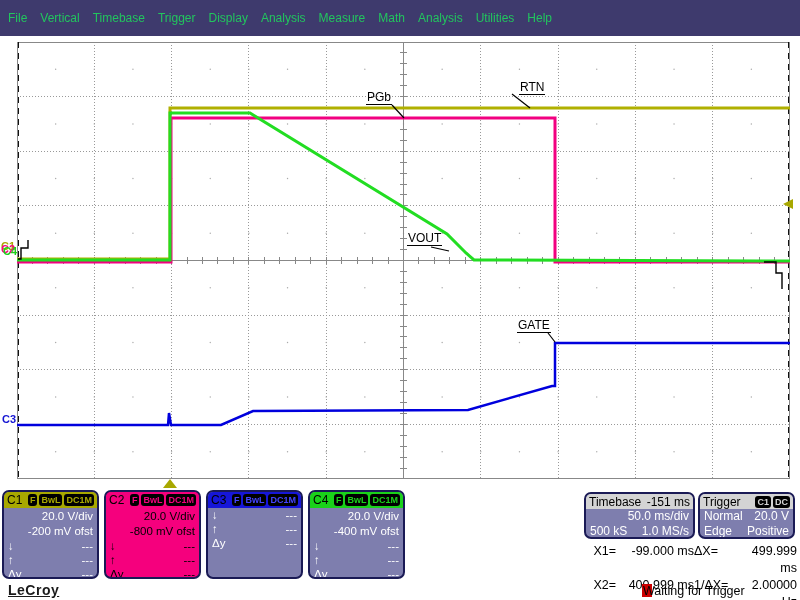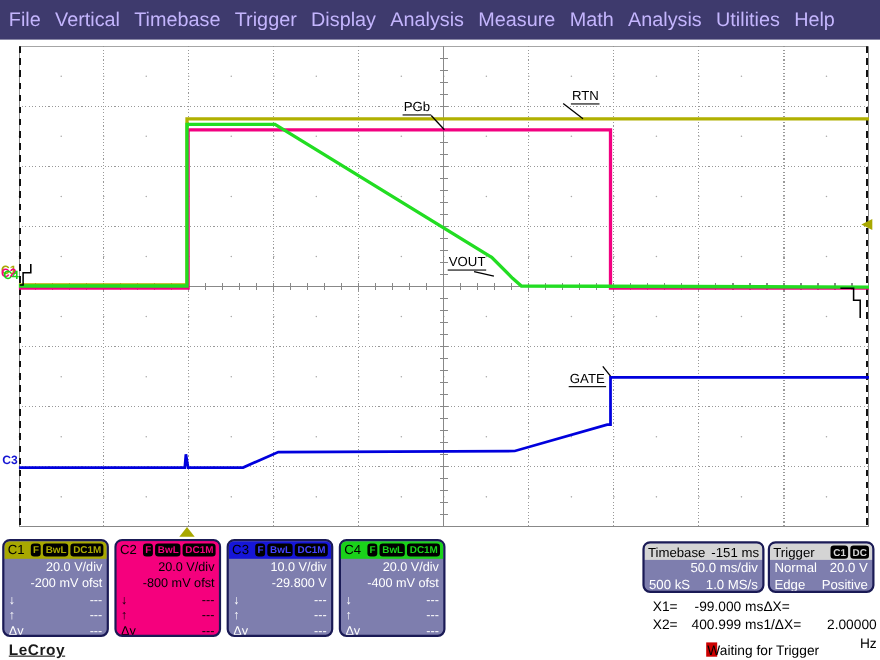--- a/index.html
+++ b/index.html
@@ -1,21 +1,21 @@
 <!DOCTYPE html>
 <html><head>
 <meta charset="utf-8">
 <style>
   html,body{margin:0;padding:0;}
   body{width:800px;height:600px;position:relative;background:#ffffff;
        font-family:"Liberation Sans",sans-serif;overflow:hidden;}
   
   .menubar{position:absolute;left:0;top:0;width:800px;height:36px;background:#3e3a6d;
            display:flex;align-items:center;gap:13px;padding-left:8px;box-sizing:border-box;}
-  .menubar span{color:#c4b5fd;font-size:18px;white-space:nowrap;cursor:default;}
+  .menubar span{color:#22c55e;font-size:12px;white-space:nowrap;cursor:default;}
   
   #grid{position:absolute;left:17px;top:42px;width:773px;height:437px;}
   #grid svg{position:absolute;left:0;top:0;}
   .trace-label{position:absolute;font-size:12px;color:#000;border-bottom:1px solid #000;
                line-height:13px;padding:0 1px;}
   .edge-marker{position:absolute;font-size:11px;font-weight:bold;line-height:11px;}
   .trig-time{position:absolute;width:0;height:0;border-left:7px solid transparent;
              border-right:7px solid transparent;border-bottom:9px solid #a8a800;}
   .trig-level{position:absolute;width:0;height:0;border-top:5px solid transparent;
               border-bottom:5px solid transparent;border-right:10px solid #a8a800;}
@@ -355,21 +355,21 @@
       <polyline points="375,63 387,76" fill="none" stroke="#000" stroke-width="1.2"></polyline>
       <polyline points="495,52 513,66" fill="none" stroke="#000" stroke-width="1.2"></polyline>
       <polyline points="414,205 432,209" fill="none" stroke="#000" stroke-width="1.2"></polyline>
       <polyline points="531,291 538,300" fill="none" stroke="#000" stroke-width="1.2"></polyline>
       <path d="M11,198 L11,206 L4,206 L4,217 L1,217" fill="none" stroke="#000" stroke-width="1.4"></path>
       <path d="M747,220 L759,220 L759,231 L765,231 L765,247" fill="none" stroke="#000" stroke-width="1.4"></path>
     </svg>
     <div class="trace-label" style="left: 349px; top: 49px;">PGb</div>
     <div class="trace-label" style="left: 470px; top: 39px; margin-left: 32px;">RTN</div>
     <div class="trace-label" style="left: 390px; top: 190px;">VOUT</div>
-    <div class="trace-label" style="left: 500px; top: 277px; margin-top: 19px;">GATE</div>
+    <div class="trace-label" style="left: 500px; top: 277px;">GATE</div>
   </div>
 
 <div class="infobox" style="left:584px;width:111px;">
   <div class="ihdr">
     <span>Timebase</span>
     <span>-151 ms</span>
   </div>
   <div class="irow">
       <span></span>
       <span>50.0 ms/div</span>
@@ -396,20 +396,21 @@
       <span>Edge</span>
                     <span>Positive</span>
     </div>
 </div>
 
 <div class="cursor-readout">
   <div class="cr-row">
     <span class="cr-l1">X1=</span>
     <span class="cr-v1">-99.000 ms</span>
     <span class="cr-l2">ΔX=</span>
+    <span class="cr-v2">499.999 ms</span>
   </div>
   <div class="cr-row">
     <span class="cr-l1">X2=</span>
     <span class="cr-v1">400.999 ms</span>
     <span class="cr-l2">1/ΔX=</span>
     <span class="cr-v2">2.00000 Hz</span>
   </div>
 </div>
 
 <div class="logo">LeCroy</div>
@@ -478,24 +479,20 @@
   </div>
 <div class="chbox" style="left: 206px;">
     <div class="hdr" style="background: rgb(22, 22, 216);">
       <span class="cid">C3</span>
       <span class="badges">
         <span class="badge" style="color: rgb(68, 68, 255);">F</span>
         <span class="badge" style="color: rgb(68, 68, 255);">BwL</span>
         <span class="badge" style="color: rgb(68, 68, 255);">DC1M</span>
       </span>
     </div>
-    <div class="vals">
-      <div>10.0 V/div</div>
-      <div>-29.800 V</div>
-    </div>
     <div class="meas">
       <span>↓</span>
       <span>---</span>
     </div>
     <div class="meas">
       <span>↑</span>
       <span>---</span>
     </div>
     <div class="meas">
       <span>Δy</span>

